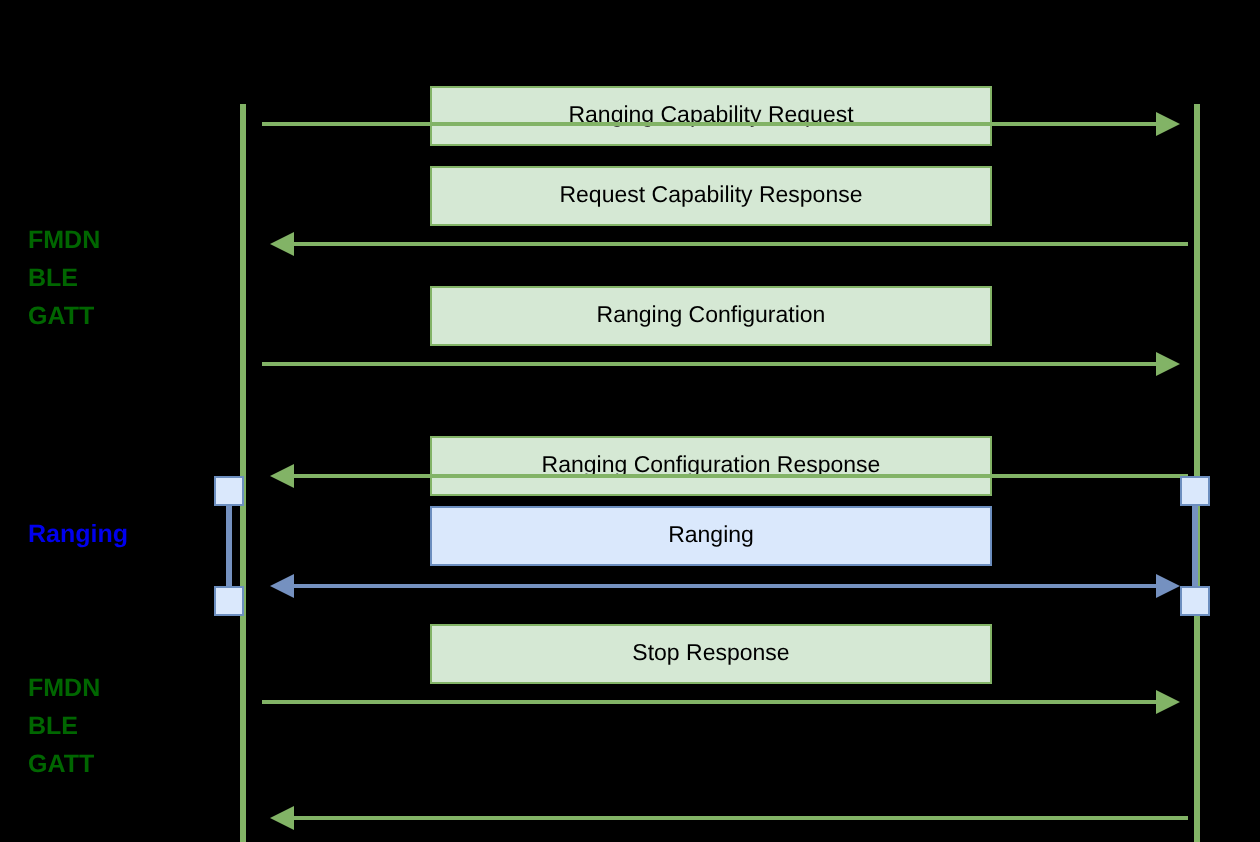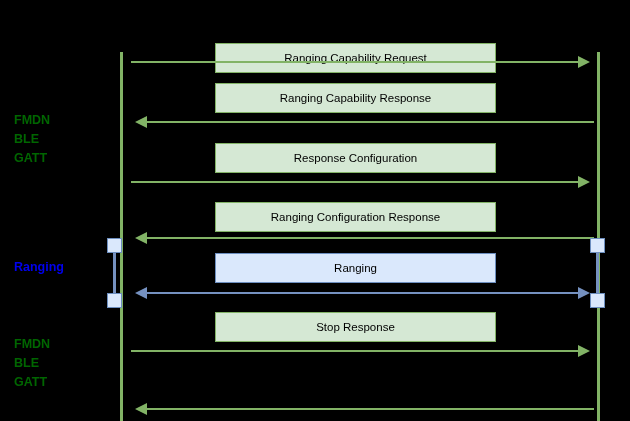--- a/index.html
+++ b/index.html
@@ -126,29 +126,29 @@
   <div class="actor-label blue" id="label-ranging">Ranging</div>
 
   <div class="actor-label green" id="label-fmdn-bottom">FMDN
 BLE
 GATT</div>
 
   <div class="msg-box green" style="top:23px;margin-top:20px;">Ranging Capability Request</div>
   <div class="arrow-line green" style="left:131px; top:61px; width:447px;"></div>
   <div class="arrow-head right green" style="left:578px; top:56px;"></div>
 
-  <div class="msg-box green" style="top:83px;">Ranging Capability Response</div>
+  <div class="msg-box green" style="top:83px;">Request Capability Response</div>
   <div class="arrow-line green" style="left:147px; top:121px; width:447px;"></div>
   <div class="arrow-head left green" style="left:135px; top:116px;"></div>
 
-  <div class="msg-box green" style="top:143px;">Response Configuration</div>
+  <div class="msg-box green" style="top:143px;">Ranging Configuration</div>
   <div class="arrow-line green" style="left:131px; top:181px; width:447px;"></div>
   <div class="arrow-head right green" style="left:578px; top:176px;"></div>
 
-  <div class="msg-box green" style="top:202px;">Ranging Configuration Response</div>
+  <div class="msg-box green" style="top:218px;">Ranging Configuration Response</div>
   <div class="arrow-line green" style="left:147px; top:237px; width:447px;"></div>
   <div class="arrow-head left green" style="left:135px; top:232px;"></div>
 
   <div class="activation-bar" style="left:113px; top:243px; height:56px;"></div>
   <div class="activation-box" style="left:107px; top:238px;"></div>
   <div class="activation-box" style="left:107px; top:293px;"></div>
 
   <div class="activation-bar" style="left:596px; top:243px; height:56px;"></div>
   <div class="activation-box" style="left:590px; top:238px;"></div>
   <div class="activation-box" style="left:590px; top:293px;"></div>

